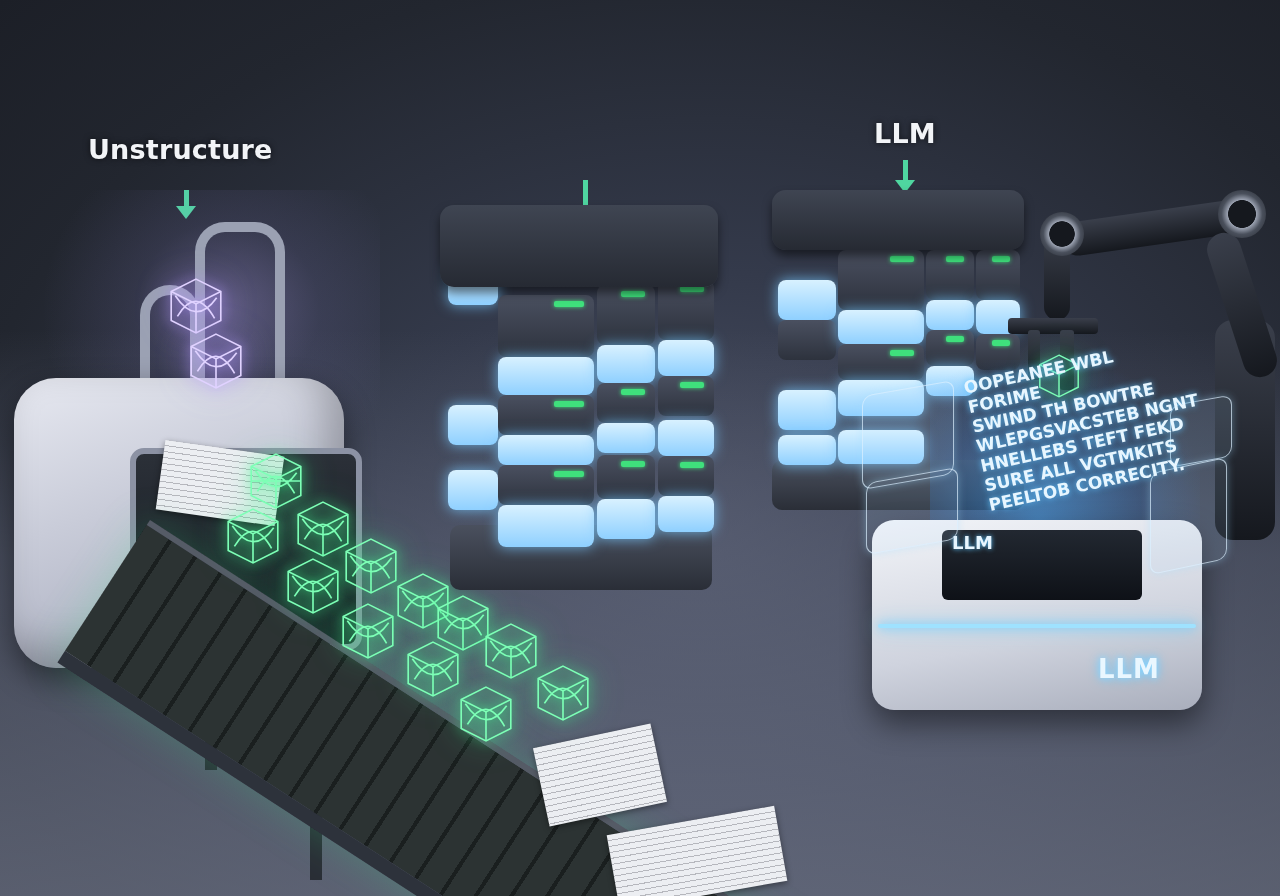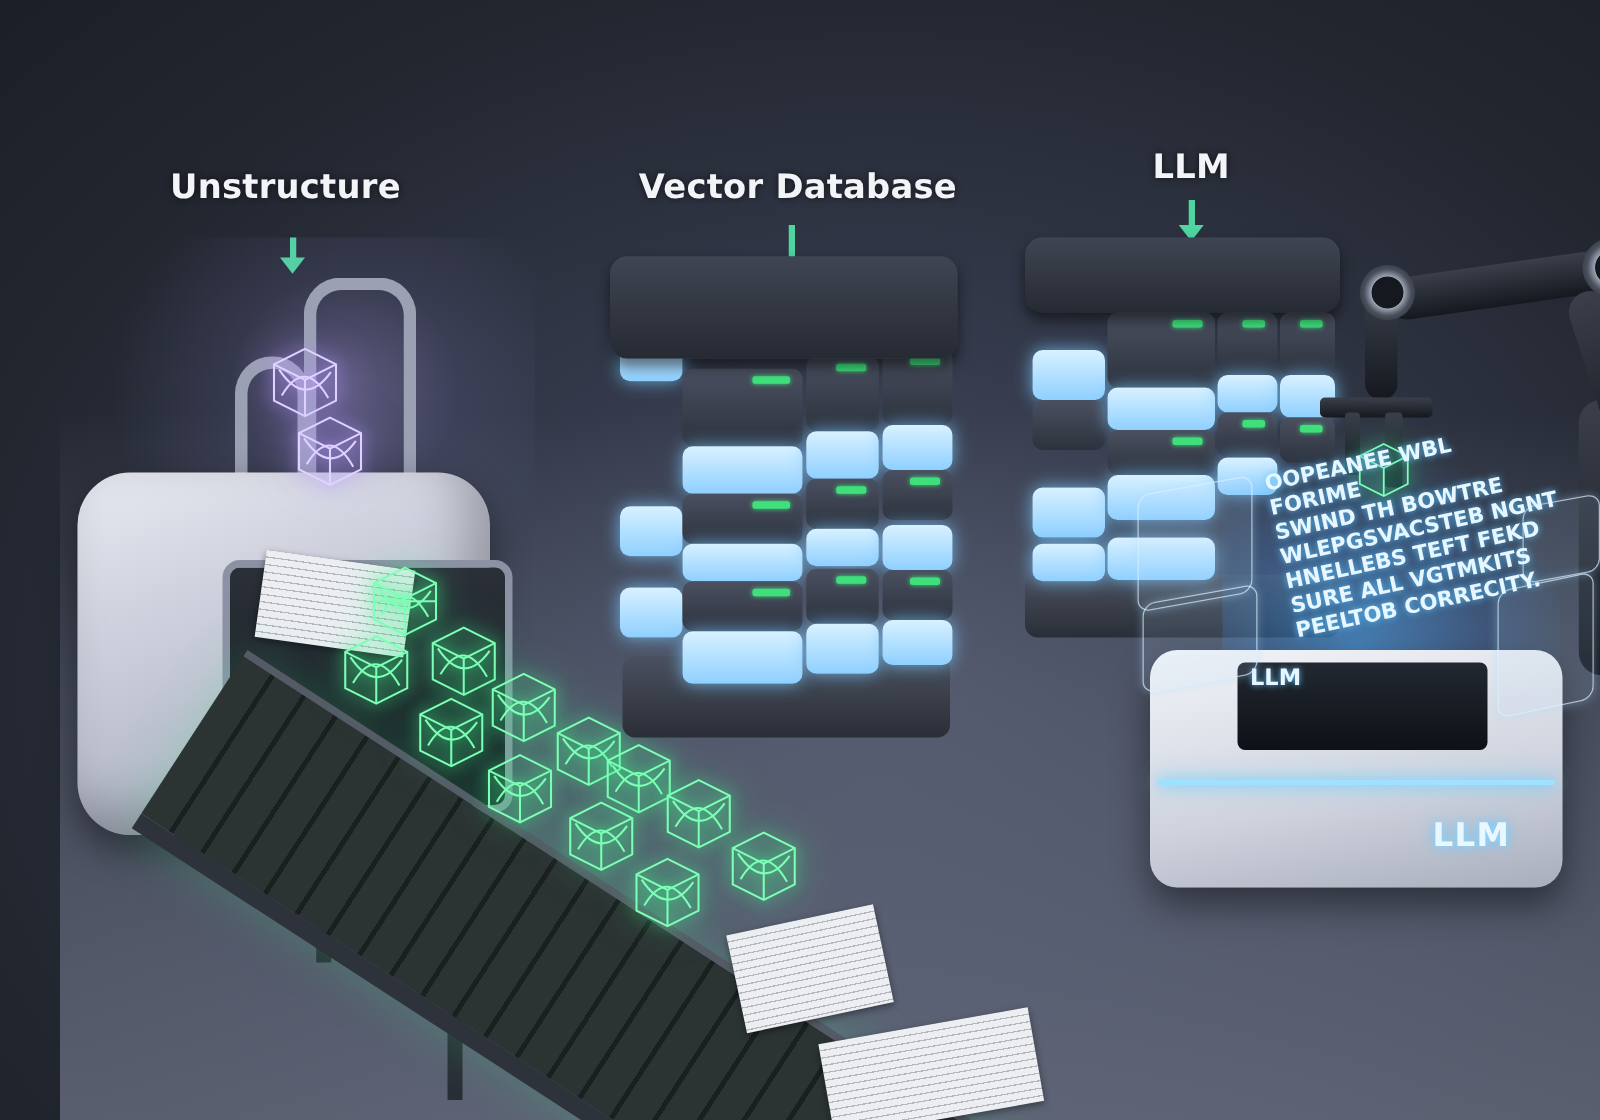--- a/index.html
+++ b/index.html
@@ -1,19 +1,19 @@
 <!DOCTYPE html>
 <html><head>
 <meta charset="utf-8">
 <style>
   html,body{margin:0;padding:0;}
   body{width:1280px;height:896px;overflow:hidden;position:relative;
     background:radial-gradient(ellipse at 55% 60%, #4a5064 0%, #343a4b 35%, #22262f 75%, #1c1f27 100%);
     font-family:"DejaVu Sans","Liberation Sans",sans-serif;}
-  .scene{position:absolute;inset:0;margin-left:48px;}
+  .scene{position:absolute;inset:0;}
   .floor{position:absolute;left:0;top:330px;width:1280px;height:566px;
     background:linear-gradient(180deg,rgba(90,96,116,0) 0%,rgba(96,102,122,.55) 40%,rgba(120,126,146,.65) 100%);}
   .label{position:absolute;color:#f2f4f7;font-weight:bold;font-size:27px;letter-spacing:.2px;
     text-shadow:0 0 6px rgba(0,0,0,.6);white-space:nowrap;}
   .arrow{position:absolute;width:0;height:0;}
   .arrow .shaft{position:absolute;left:-2px;top:0;width:5px;background:#4fd6a0;}
   .arrow .head{position:absolute;left:-10px;width:0;height:0;border-left:10px solid transparent;
     border-right:10px solid transparent;border-top:13px solid #4fd6a0;}
   
   .rays{position:absolute;left:40px;top:190px;width:340px;height:300px;
@@ -70,21 +70,20 @@
 
 <div class="scene">
   <div class="floor"></div>
 
   <div class="label" style="left:88px;top:134px;">Unstructure</div>
   <div class="arrow" style="left:186px;top:190px;">
     <div class="shaft" style="height:18px;"></div>
       <div class="head" style="top:16px;"></div>
   </div>
 
-  <div class="label" style="left:463px;top:134px;">Vector Database</div>
   <div class="arrow" style="left:585px;top:180px;">
     <div class="shaft" style="height:28px;"></div>
       <div class="head" style="top:26px;"></div>
   </div>
 
   <div class="label" style="left:874px;top:118px;">LLM</div>
   <div class="arrow" style="left:905px;top:160px;">
     <div class="shaft" style="height:22px;"></div>
       <div class="head" style="top:20px;"></div>
   </div>

